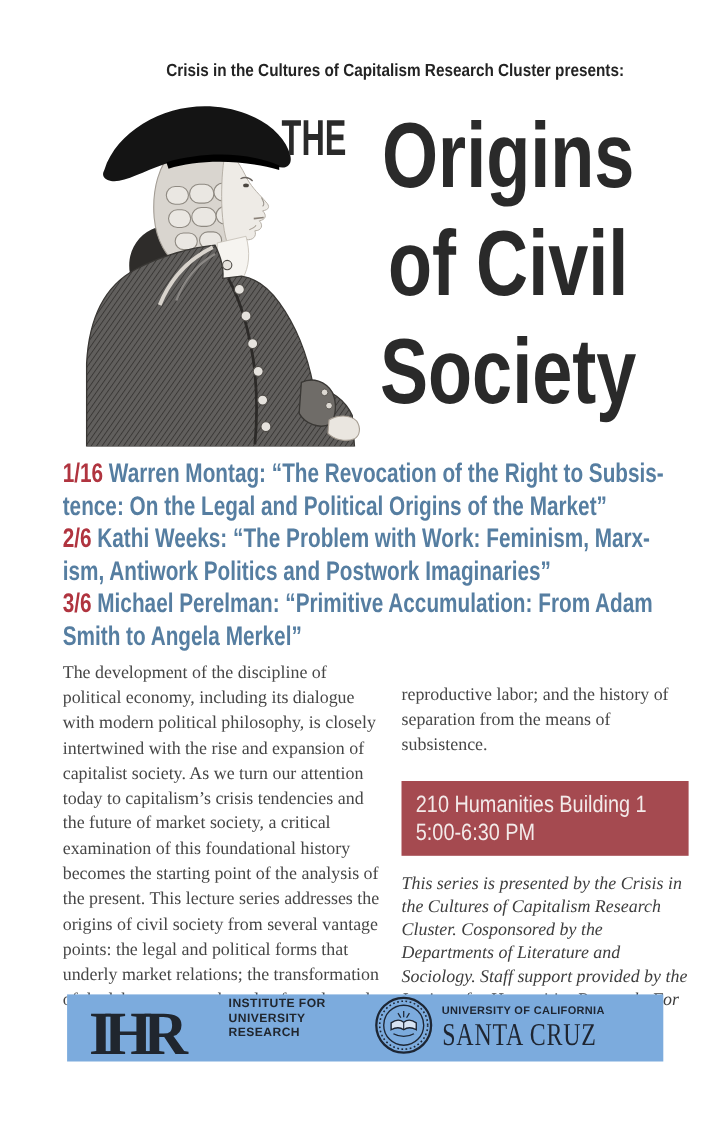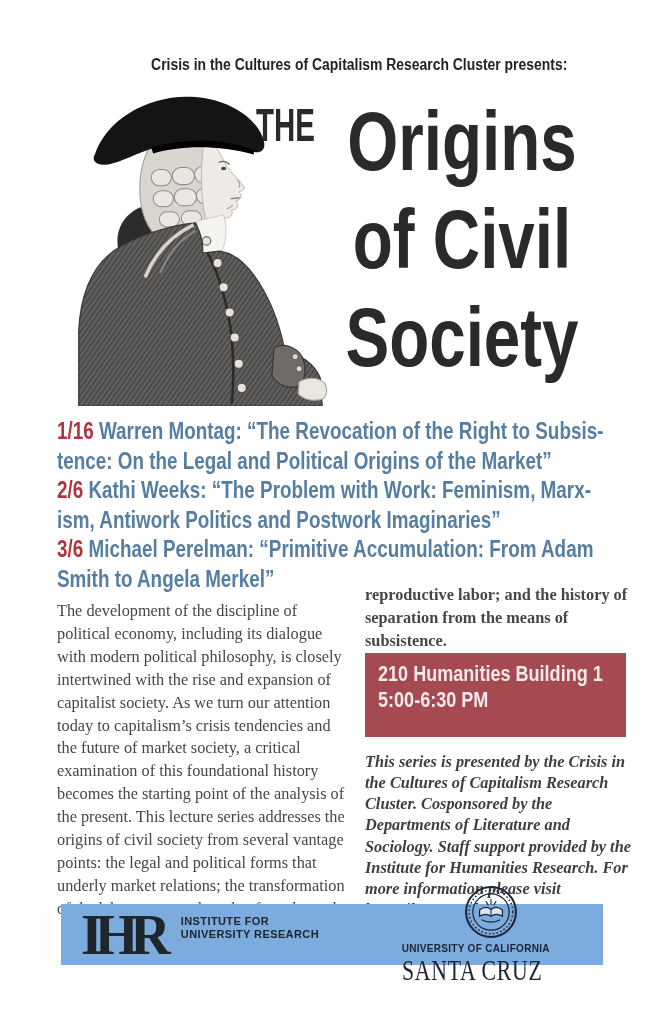--- a/index.html
+++ b/index.html
@@ -21,38 +21,38 @@
 
   
   .lectures{position:absolute;left:57px;top:416px;width:724px;
             transform:scaleX(0.77);transform-origin:left top;
             font-weight:bold;font-size:24.5px;line-height:29.6px;color:#567ea1;white-space:nowrap;}
   .lec-date{color:#b0343f;}
 
   
   .col-left{position:absolute;left:57px;top:600px;width:296px;
             font-family:"Liberation Serif",serif;font-size:16.3px;line-height:22.9px;color:#464646;}
-  .col-right{position:absolute;left:365px;top:584px;width:268px;
-             font-family:"Liberation Serif",serif;font-size:16.3px;line-height:22.9px;color:#464646;font-weight:bold;}
-  .loc-box{margin-top:0;width:248px;background:#a54a50;color:#f3eae9;
-           padding:8px 0 24px 13px;font-family:"Liberation Sans",sans-serif;}
+  .col-right{position:absolute;left:365px;top:620px;width:268px;
+             font-family:"Liberation Serif",serif;font-size:16.3px;line-height:22.9px;color:#464646;}
+  .loc-box{margin-top:21px;width:248px;background:#a54a50;color:#f3eae9;
+           padding:8px 0 8px 13px;font-family:"Liberation Sans",sans-serif;}
   .loc-box .fit{display:block;transform:scaleX(0.84);transform-origin:left top;
                 font-size:21.5px;line-height:26px;white-space:nowrap;}
   .credits{margin-top:14px;font-style:italic;font-size:16.3px;line-height:21.2px;color:#3e3e3e;}
 
   
   .footer-bar{position:absolute;left:61px;top:904px;width:542px;height:61px;background:#7cabdd;
               display:flex;align-items:center;justify-content:space-between;
               padding:0 14px 0 20px;box-sizing:border-box;}
-  .ihr-group{display:flex;align-items:flex-end;}
+  .ihr-group{display:flex;align-items:flex-end;gap:27px;}
   .ihr-mark{font-family:"Liberation Serif",serif;font-weight:bold;font-size:56px;line-height:46px;
             letter-spacing:-8px;color:#20262e;padding-right:12px;}
   .ihr-caption{font-size:11px;font-weight:bold;letter-spacing:0.4px;line-height:13.5px;
                color:#20262e;margin-left:6px;margin-bottom:16px;}
-  .uc-group{display:flex;align-items:center;flex-direction:column;}
+  .uc-group{display:flex;align-items:center;}
   .uc-text{margin-left:8px;}
   .uc-name{font-size:10px;letter-spacing:0.3px;color:#1e2531;font-weight:bold;line-height:12px;}
   .uc-campus{font-family:"Liberation Serif",serif;font-size:29px;line-height:30px;color:#1e2531;
              letter-spacing:1px;transform:scaleX(0.75);transform-origin:left top;white-space:nowrap;}
 </style>
 </head>
 <body>
 
 <div class="poster">
 

